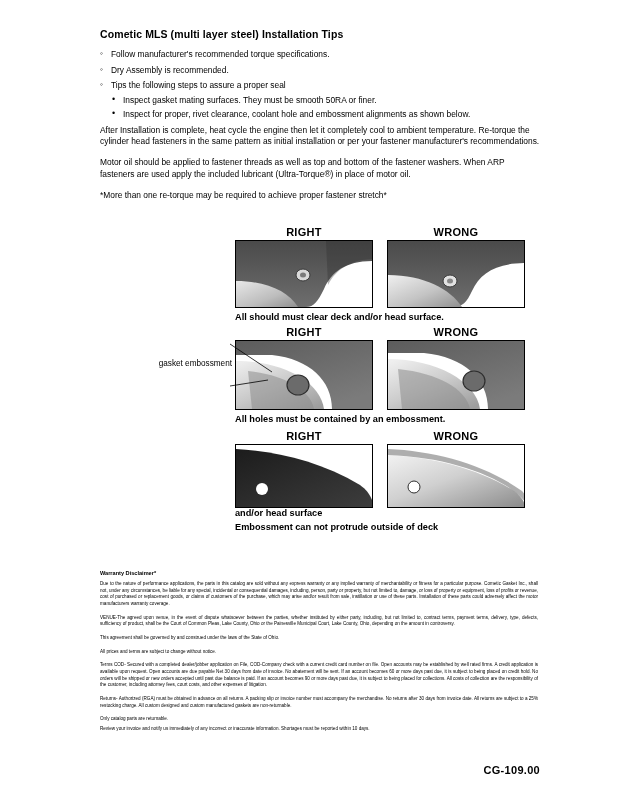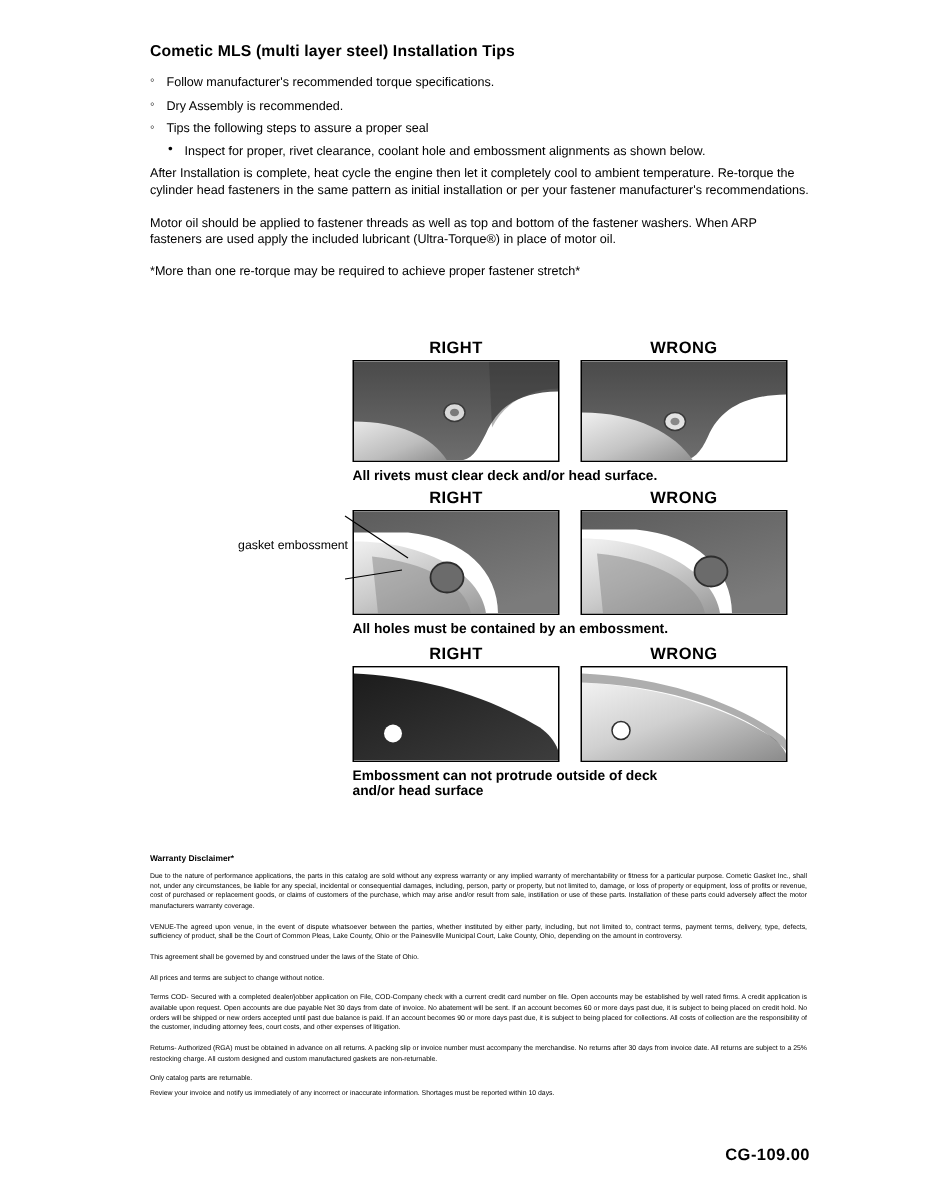--- a/index.html
+++ b/index.html
@@ -156,20 +156,21 @@
 
   <div class="content">
     <h1 class="title">Cometic MLS (multi layer steel) Installation Tips</h1>
 
     <ul class="bullets">
       <li>Follow manufacturer's recommended torque specifications.</li>
       <li>Dry Assembly is recommended.</li>
       <li>
         <span>Tips the following steps to assure a proper seal</span>
         <ul class="subbullets">
+          <li>Inspect gasket mating surfaces.  They must be smooth 50RA or finer.</li>
           <li>Inspect for proper, rivet clearance, coolant hole and embossment alignments as shown below.</li>
         </ul>
       </li>
     </ul>
 
     <p class="para">After Installation is complete, heat cycle the engine then let it completely cool to ambient temperature. Re-torque the cylinder head fasteners in the same pattern as initial installation or per your fastener manufacturer's recommendations.</p>
     <p class="para">Motor oil should be applied to fastener threads as well as top and bottom of the fastener washers. When ARP fasteners are used apply the included lubricant (Ultra-Torque®) in place of motor oil.</p>
     <p class="note">*More than one re-torque may be required to achieve proper fastener stretch*</p>
   </div>
 
@@ -218,21 +219,21 @@
               </defs>
               <rect x="0" y="0" width="138" height="66" fill="#ffffff"></rect>
               <path d="M0,0 L138,0 L138,22 C108,22 92,32 84,50 C79,61 74,66 66,66 L0,66 Z" fill="url(#g2a)"></path>
               <path d="M0,66 L0,34 C36,34 62,48 74,66 Z" fill="url(#g2b)"></path>
               <ellipse cx="62" cy="40" rx="7" ry="6" fill="#e2e2e2" stroke="#3a3a3a" stroke-width="1"></ellipse>
               <ellipse cx="62" cy="40" rx="3" ry="2.5" fill="#888"></ellipse>
             </svg>
           </div>
         </div>
       </div>
-      <div class="fig-caption">All rivets must clear deck and/or head surface.</div>
+      <div class="fig-caption">All should must clear deck and/or head surface.</div>
     </div>
 
     <div class="fig-group" style="position:absolute; left:235px; top:100px; width:290px;">
       <div style="display:flex; gap:14px;">
         <div style="width:138px;">
           <div class="fig-label">RIGHT</div>
           <div class="panel" style="height:68px;">
             <svg viewBox="0 0 138 68" width="138" height="68" preserveAspectRatio="none">
               <defs>
                 <linearGradient id="g3a" x1="0" y1="0" x2="0.6" y2="1">
@@ -319,22 +320,22 @@
                 </linearGradient>
               </defs>
               <rect x="0" y="0" width="138" height="62" fill="#ffffff"></rect>
               <path d="M0,10 C44,12 92,24 126,46 C132,50 136,56 138,62 L0,62 Z" fill="url(#g6a)"></path>
               <path d="M0,4 C48,6 98,20 134,46 C136,48 137,50 138,52 L138,58 C120,34 64,12 0,10 Z" fill="#5e5e5e" opacity="0.5"></path>
               <circle cx="26" cy="42" r="6" fill="#ffffff" stroke="#2e2e2e" stroke-width="1"></circle>
             </svg>
           </div>
         </div>
       </div>
+      <div class="fig-caption" style="margin-top:0;">and/or head surface</div>
       <div class="fig-caption">Embossment can not protrude outside of deck</div>
-      <div class="fig-caption" style="margin-top:0;">and/or head surface</div>
     </div>
 
   </div>
 
   <div class="warranty">
     <h3>Warranty Disclaimer*</h3>
     <p>Due to the nature of performance applications, the parts in this catalog are sold without any express warranty or any implied warranty of merchantability or fitness for a particular purpose.  Cometic Gasket Inc., shall not, under any circumstances, be liable for any special, incidental or consequential damages, including, person, party or property, but not limited to, damage, or loss of property or equipment, loss of profits or revenue, cost of purchased or replacement goods, or claims of customers of the purchase, which may arise and/or result from sale, instillation or use of these parts.  Installation of these parts could adversely affect the motor manufacturers warranty coverage.</p>
     <p>VENUE-The agreed upon venue, in the event of dispute whatsoever between the parties, whether instituted by either party, including, but not limited to, contract terms, payment terms, delivery, type, defects, sufficiency of product, shall be the Court of Common Pleas, Lake County, Ohio or the Painesville Municipal Court, Lake County, Ohio, depending on the amount in controversy.</p>
     <p>This agreement shall be governed by and construed under the laws of the State of Ohio.</p>
     <p>All prices and terms are subject to change without notice.</p>

